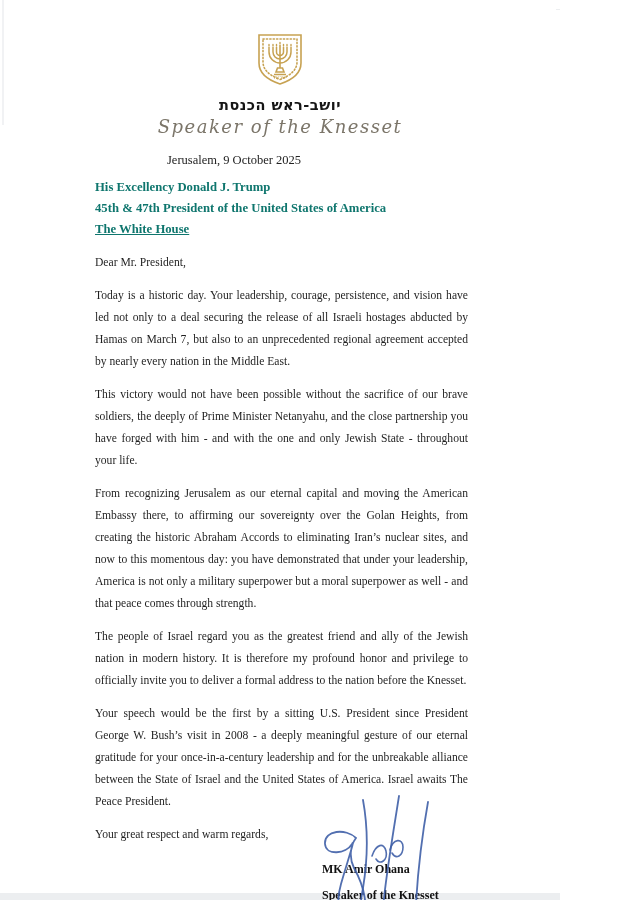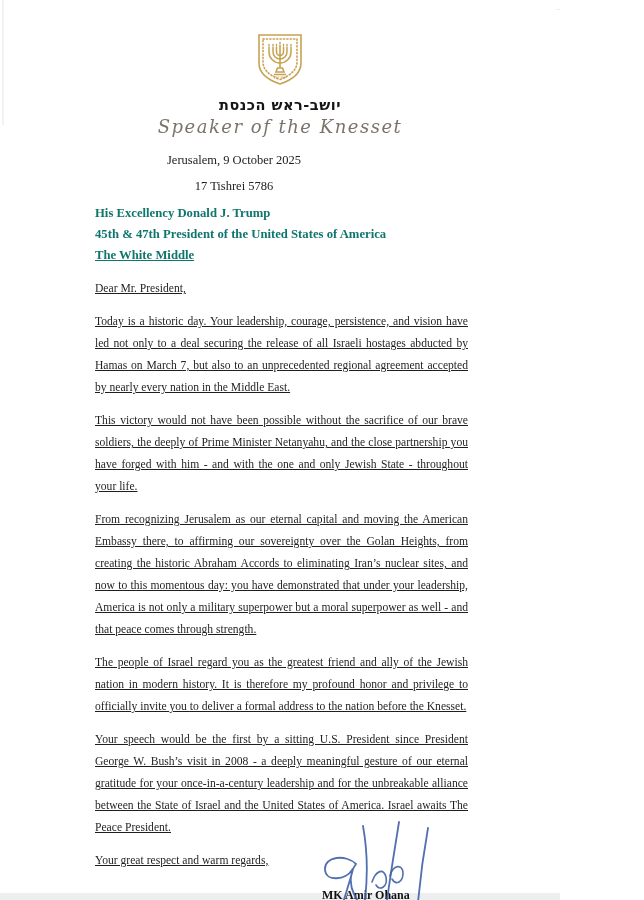--- a/index.html
+++ b/index.html
@@ -42,21 +42,20 @@
   .recipient{
     margin:4px 92px 0 95px;
     font-weight:700;font-size:12.7px;line-height:21px;color:#0f766e;
   }
   .underlined{text-decoration:underline;}
 
   .body-text{
     margin:12px 92px 0 95px;
     font-size:11.6px;line-height:22px;
     text-align:justify;
-    text-decoration:underline;
   }
   .body-text p{margin:11px 0 0 0;}
   .body-text p.first{margin-top:0;}
 
   .signature-area{
     position:relative;
     margin:10px 92px 0 322px;
   }
   .signatory{
     font-weight:700;font-size:12px;line-height:26px;color:#111;
@@ -95,27 +94,26 @@
       <path d="M19,14.5 L19,16 M23,14.5 L23,16 M26.5,14.5 L26.5,16 M30,12.5 L30,14 M33.5,14.5 L33.5,16 M37,14.5 L37,16 M41,14.5 L41,16" stroke-width="1.4" stroke-linecap="round" stroke="#c7a252"></path>
 
       <text x="30" y="48.6" text-anchor="middle" font-size="5.2" font-family="DejaVu Sans, sans-serif" stroke="none" fill="#c7a252">ישראל</text>
     </svg>
     <div class="hebrew-title" dir="rtl">יושב-ראש הכנסת</div>
     <div class="script-title">Speaker of the Knesset</div>
   </div>
 
   <div class="dateblock">
     <div>Jerusalem, 9 October 2025</div>
-    <div>17 Tishrei 5786</div>
   </div>
 
   <div class="recipient">
     <div>His Excellency Donald J. Trump</div>
     <div>45th &amp; 47th President of the United States of America</div>
-    <div class="underlined">The White Middle</div>
+    <div class="underlined">The White House</div>
   </div>
 
   <div class="body-text">
     <p class="first">Dear Mr. President,</p>
     <p>Today is a historic day. Your leadership, courage, persistence, and vision have led not only to a deal securing the release of all Israeli hostages abducted by Hamas on March 7, but also to an unprecedented regional agreement accepted by nearly every nation in the Middle East.</p>
     <p>This victory would not have been possible without the sacrifice of our brave soldiers, the deeply of Prime Minister Netanyahu, and the close partnership you have forged with him - and with the one and only Jewish State - throughout your life.</p>
     <p>From recognizing Jerusalem as our eternal capital and moving the American Embassy there, to affirming our sovereignty over the Golan Heights, from creating the historic Abraham Accords to eliminating Iran’s nuclear sites, and now to this momentous day: you have demonstrated that under your leadership, America is not only a military superpower but a moral superpower as well - and that peace comes through strength.</p>
     <p>The people of Israel regard you as the greatest friend and ally of the Jewish nation in modern history. It is therefore my profound honor and privilege to officially invite you to deliver a formal address to the nation before the Knesset.</p>
     <p>Your speech would be the first by a sitting U.S. President since President George W. Bush’s visit in 2008 - a deeply meaningful gesture of our eternal gratitude for your once-in-a-century leadership and for the unbreakable alliance between the State of Israel and the United States of America. Israel awaits The Peace President.</p>
     <p>Your great respect and warm regards,</p>

